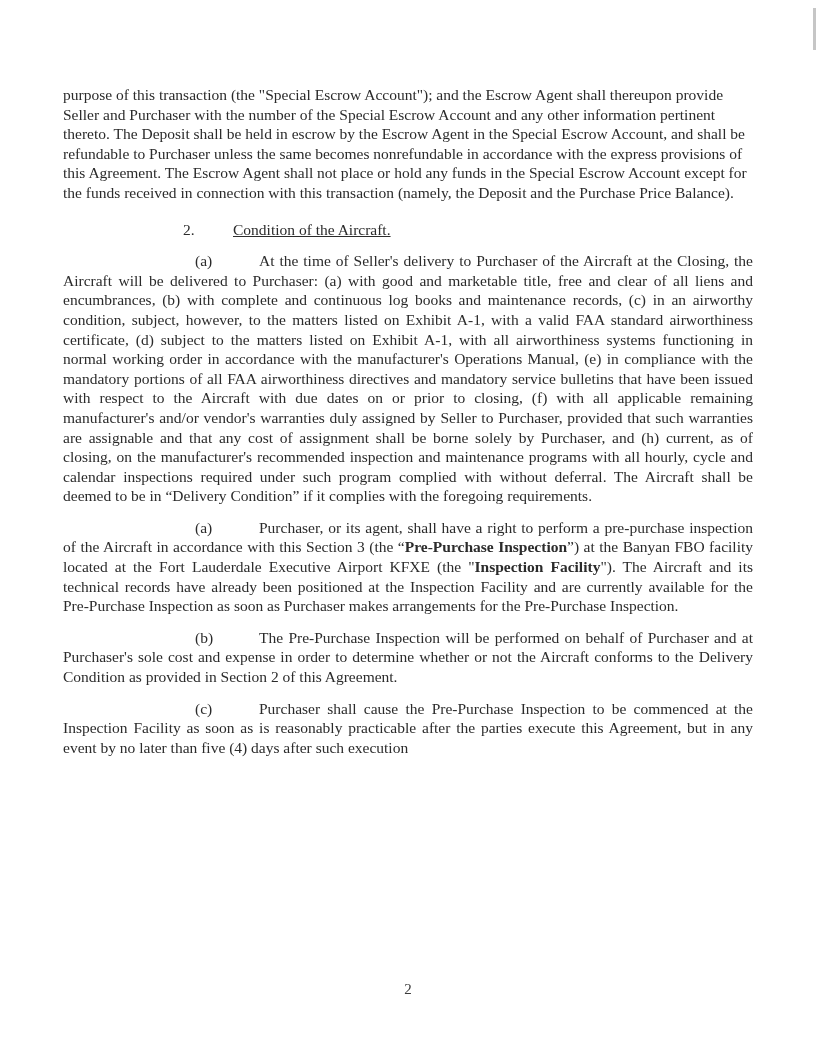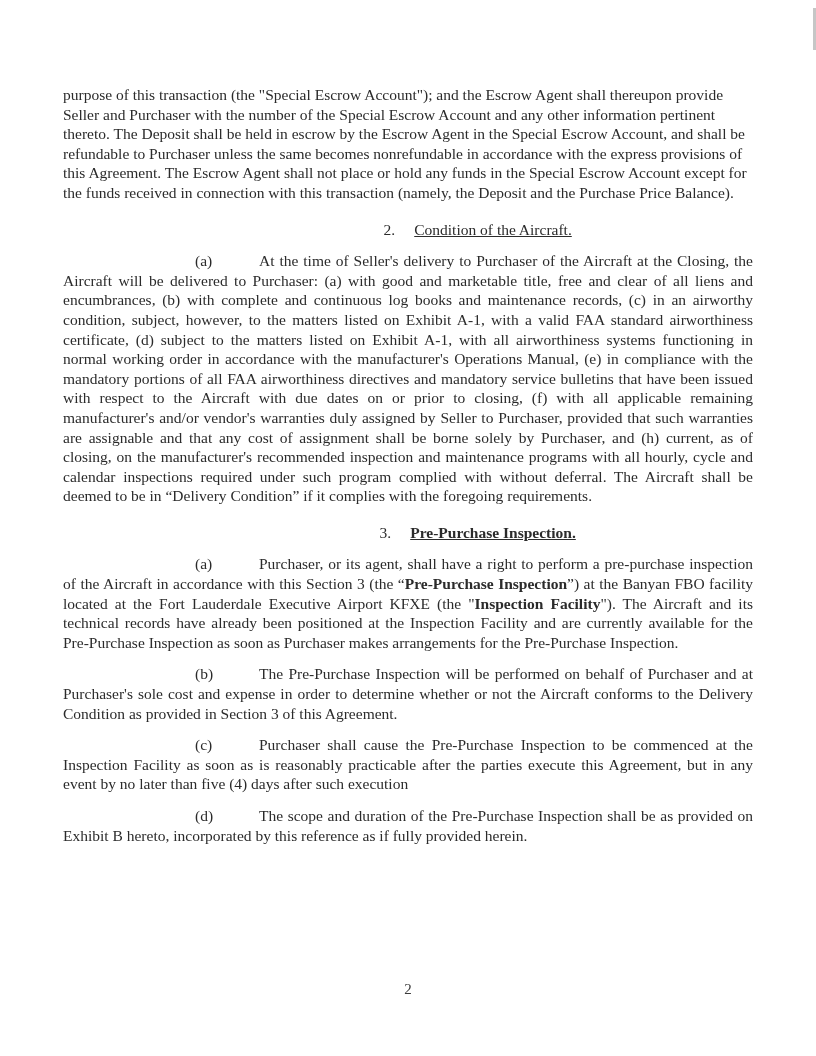--- a/index.html
+++ b/index.html
@@ -33,21 +33,21 @@
     margin-top: 0;
   }
   .p-label {
     display: inline-block;
     width: 64px;
     text-indent: 0;
   }
   .heading {
     margin-top: 17px;
     padding-left: 120px;
-    text-align: center;
+    text-align: left;
     text-indent: 0;
   }
   .h-num { display: inline-block; width: 50px; }
   .h-title { text-decoration: underline; }
   .h-title.bold { font-weight: bold; }
   .bold { font-weight: bold; }
   .page-number {
     position: absolute;
     top: 981px;
     left: 0;
@@ -69,20 +69,18 @@
 </style>
 </head>
 <body>
 
 <div class="page">
   <div class="edge-artifact"></div>
   <div class="content">
       <div class="block para no-indent" style="text-align: left;"><span>purpose of this transaction (the "Special Escrow Account"); and the Escrow Agent shall thereupon provide Seller and Purchaser with the number of the Special Escrow Account and any other information pertinent thereto. The Deposit shall be held in escrow by the Escrow Agent in the Special Escrow Account, and shall be refundable to Purchaser unless the same becomes nonrefundable in accordance with the express provisions of this Agreement. The Escrow Agent shall not place or hold any funds in the Special Escrow Account except for the funds received in connection with this transaction (namely, the Deposit and the Purchase Price Balance).</span></div>
       <div class="block heading"><span class="h-num">2.</span><span class="h-title">Condition of the Aircraft.</span></div>
       <div class="block para" style="text-align: justify;"><span class="p-label">(a)</span><span>At the time of Seller's delivery to Purchaser of the Aircraft at the Closing, the Aircraft will be delivered to Purchaser: (a) with good and marketable title, free and clear of all liens and encumbrances, (b) with complete and continuous log books and maintenance records, (c) in an airworthy condition, subject, however, to the matters listed on Exhibit A-1, with a valid FAA standard airworthiness certificate, (d) subject to the matters listed on Exhibit A-1, with all airworthiness systems functioning in normal working order in accordance with the manufacturer's Operations Manual, (e) in compliance with the mandatory portions of all FAA airworthiness directives and mandatory service bulletins that have been issued with respect to the Aircraft with due dates on or prior to closing, (f) with all applicable remaining manufacturer's and/or vendor's warranties duly assigned by Seller to Purchaser, provided that such warranties are assignable and that any cost of assignment shall be borne solely by Purchaser, and (h) current, as of closing, on the manufacturer's recommended inspection and maintenance programs with all hourly, cycle and calendar inspections required under such program complied with without deferral.  The Aircraft shall be deemed to be in “Delivery Condition” if it complies with the foregoing requirements.</span></div>
-      <div class="block heading"><span class="h-num">3.</span><span class="h-title bold">Pre-Purchase Inspection.</span></div>
       <div class="block para" style="text-align: justify;"><span class="p-label">(a)</span><span>Purchaser, or its agent, shall have a right to perform a pre-purchase inspection of the Aircraft in accordance with this Section 3 (the “</span><span class="bold">Pre-Purchase Inspection</span><span>”) at the Banyan FBO facility located at the Fort Lauderdale Executive Airport KFXE (the "</span><span class="bold">Inspection Facility</span><span>").  The Aircraft and its technical records have already been positioned at the Inspection Facility and are currently available for the Pre-Purchase Inspection as soon as Purchaser makes arrangements for the Pre-Purchase Inspection.</span></div>
-      <div class="block para" style="text-align: justify;"><span class="p-label">(b)</span><span>The Pre-Purchase Inspection will be performed on behalf of Purchaser and at Purchaser's sole cost and expense in order to determine whether or not the Aircraft conforms to the Delivery Condition as provided in Section 3 of this Agreement.</span></div>
+      <div class="block para" style="text-align: justify;"><span class="p-label">(b)</span><span>The Pre-Purchase Inspection will be performed on behalf of Purchaser and at Purchaser's sole cost and expense in order to determine whether or not the Aircraft conforms to the Delivery Condition as provided in Section 2 of this Agreement.</span></div>
       <div class="block para" style="text-align: justify;"><span class="p-label">(c)</span><span>Purchaser shall cause the Pre-Purchase Inspection to be commenced at the Inspection Facility as soon as is reasonably practicable after the parties execute this Agreement, but in any event by no later than five (4) days after such execution</span></div>
-      <div class="block para" style="text-align: justify;"><span class="p-label">(d)</span><span>The scope and duration of the Pre-Purchase Inspection shall be as provided on Exhibit B hereto, incorporated by this reference as if fully provided herein.</span></div>
     </div>
   <div class="page-number">2</div>
 </div>
 
 </body></html>

